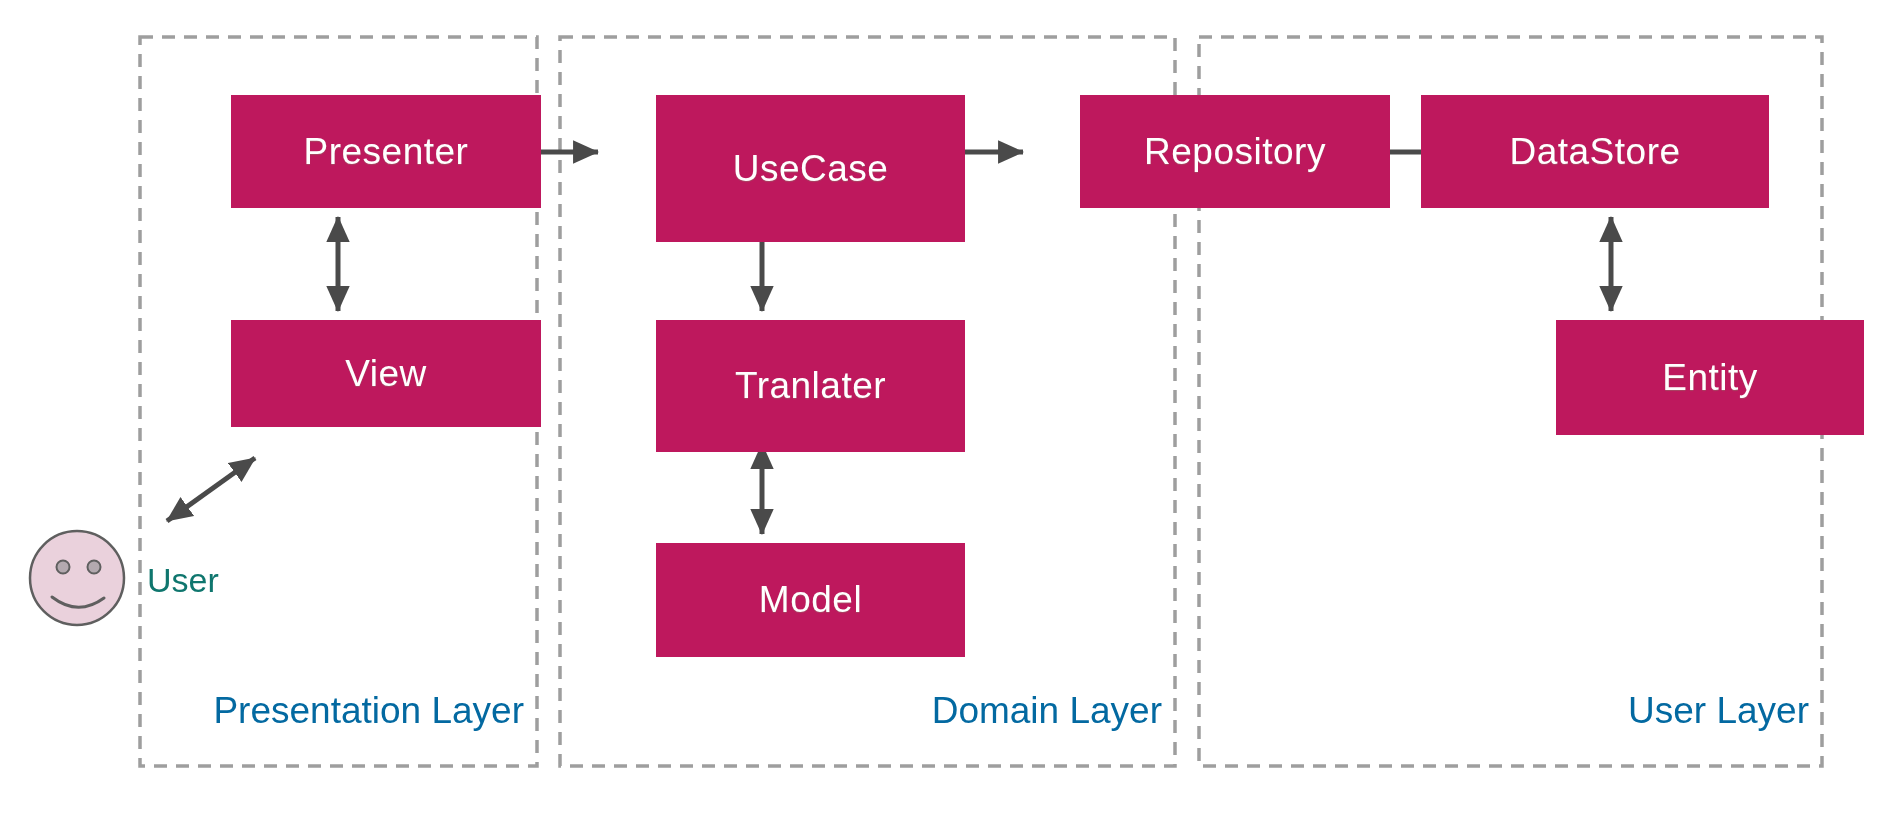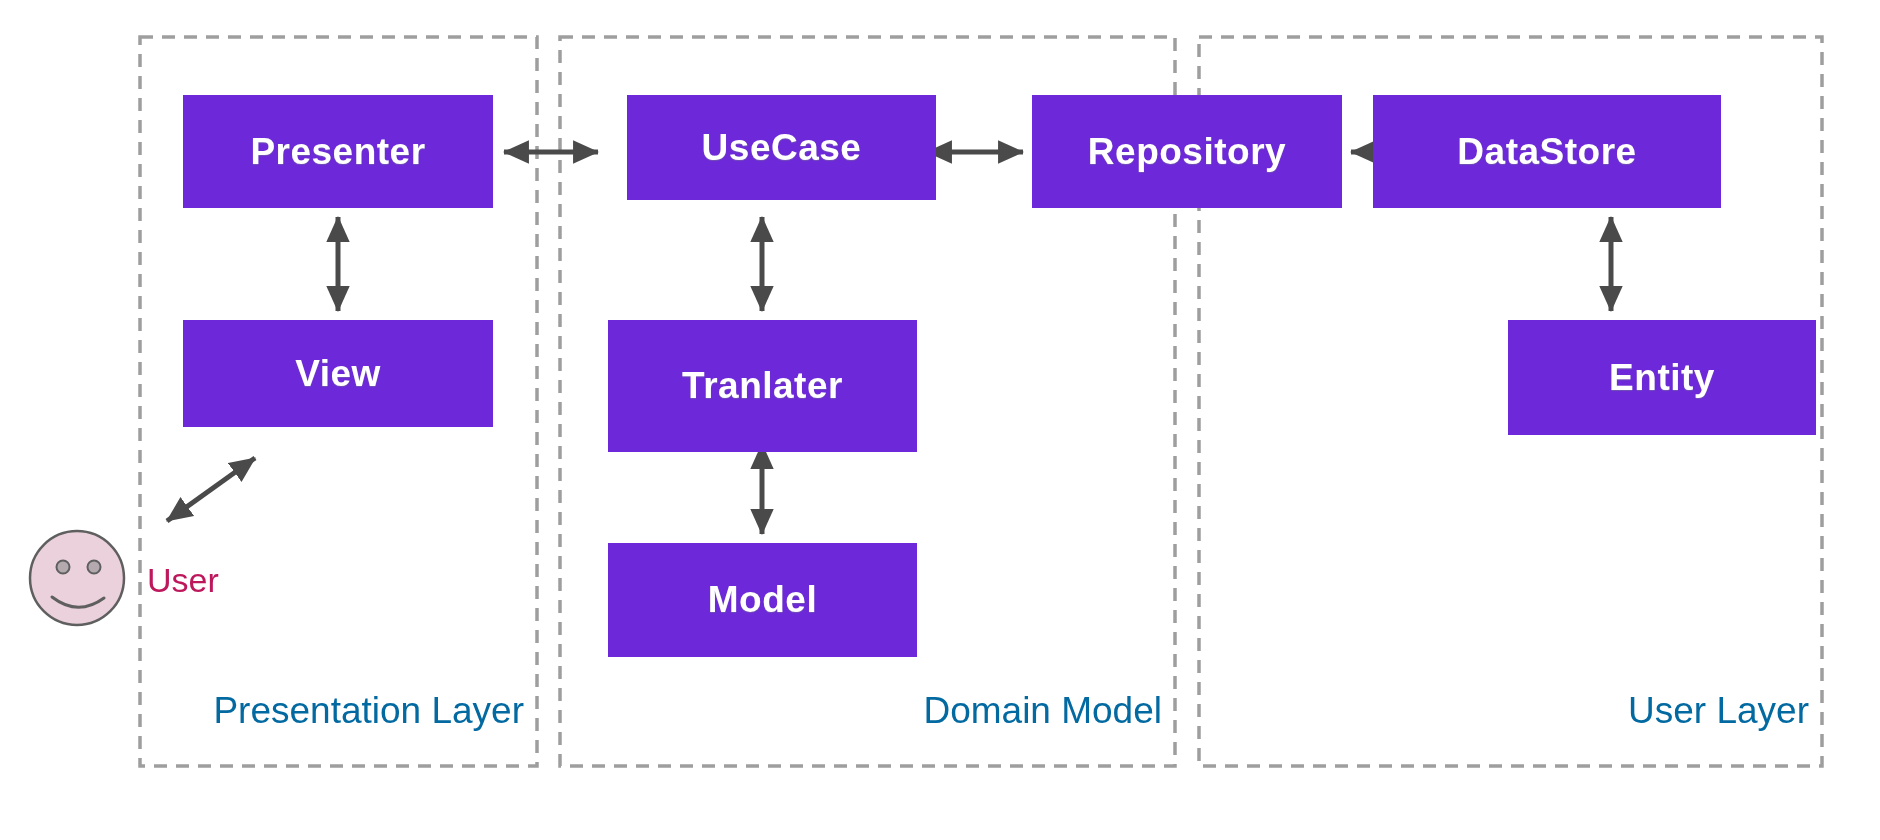--- a/index.html
+++ b/index.html
@@ -18,32 +18,33 @@
   #diagram-svg {
     position: absolute;
     left: 0; top: 0;
     width: 1880px;
     height: 840px;
     z-index: 1;
   }
   .node {
     position: absolute;
     z-index: 2;
-    background: #6d28d9;
+    background: #be185d;
     color: #ffffff;
-    font-weight: bold;
+    font-weight: normal;
     font-size: 37px;
     display: flex;
     align-items: center;
     justify-content: center;
     letter-spacing: 0.5px;
     text-shadow: 0 1px 1px rgba(120,160,110,0.35);
+    margin-left: 48px;
   }
   #n-presenter  { left: 183px;  top: 95px;  width: 310px; height: 113px; }
-  #n-usecase    { left: 627px;  top: 95px;  width: 309px; height: 105px; }
+  #n-usecase    { left: 608px;  top: 95px;  width: 309px; height: 147px; }
   #n-repository { left: 1032px; top: 95px;  width: 310px; height: 113px; }
   #n-datastore  { left: 1373px; top: 95px;  width: 348px; height: 113px; }
   #n-view       { left: 183px;  top: 320px; width: 310px; height: 107px; }
   #n-tranlater  { left: 608px;  top: 320px; width: 309px; height: 132px; }
   #n-entity     { left: 1508px; top: 320px; width: 308px; height: 115px; }
   #n-model      { left: 608px;  top: 543px; width: 309px; height: 114px; }
 
   .layer-label {
     position: absolute;
     z-index: 2;
@@ -56,21 +57,21 @@
   #l-presentation { left: 140px;  width: 384px; }
   #l-domain       { left: 560px;  width: 602px; }
   #l-data         { left: 1199px; width: 610px; }
 
   #user-label {
     position: absolute;
     z-index: 2;
     left: 147px;
     top: 561px;
     font-size: 34px;
-    color: #be185d;
+    color: #0f766e;
     white-space: nowrap;
   }
 </style>
 </head>
 <body>
 
 <div id="canvas">
 
   <svg id="diagram-svg" viewBox="0 0 1880 840">
     <defs>
@@ -105,18 +106,18 @@
   <div class="node" id="n-presenter">Presenter</div>
   <div class="node" id="n-view">View</div>
   <div class="node" id="n-usecase">UseCase</div>
   <div class="node" id="n-tranlater">Tranlater</div>
   <div class="node" id="n-model">Model</div>
   <div class="node" id="n-repository">Repository</div>
   <div class="node" id="n-datastore">DataStore</div>
   <div class="node" id="n-entity">Entity</div>
 
   <div class="layer-label" id="l-presentation">Presentation Layer</div>
-  <div class="layer-label" id="l-domain">Domain Model</div>
+  <div class="layer-label" id="l-domain">Domain Layer</div>
   <div class="layer-label" id="l-data">User Layer</div>
 
   <div id="user-label">User</div>
 
 </div>
 
 </body></html>

